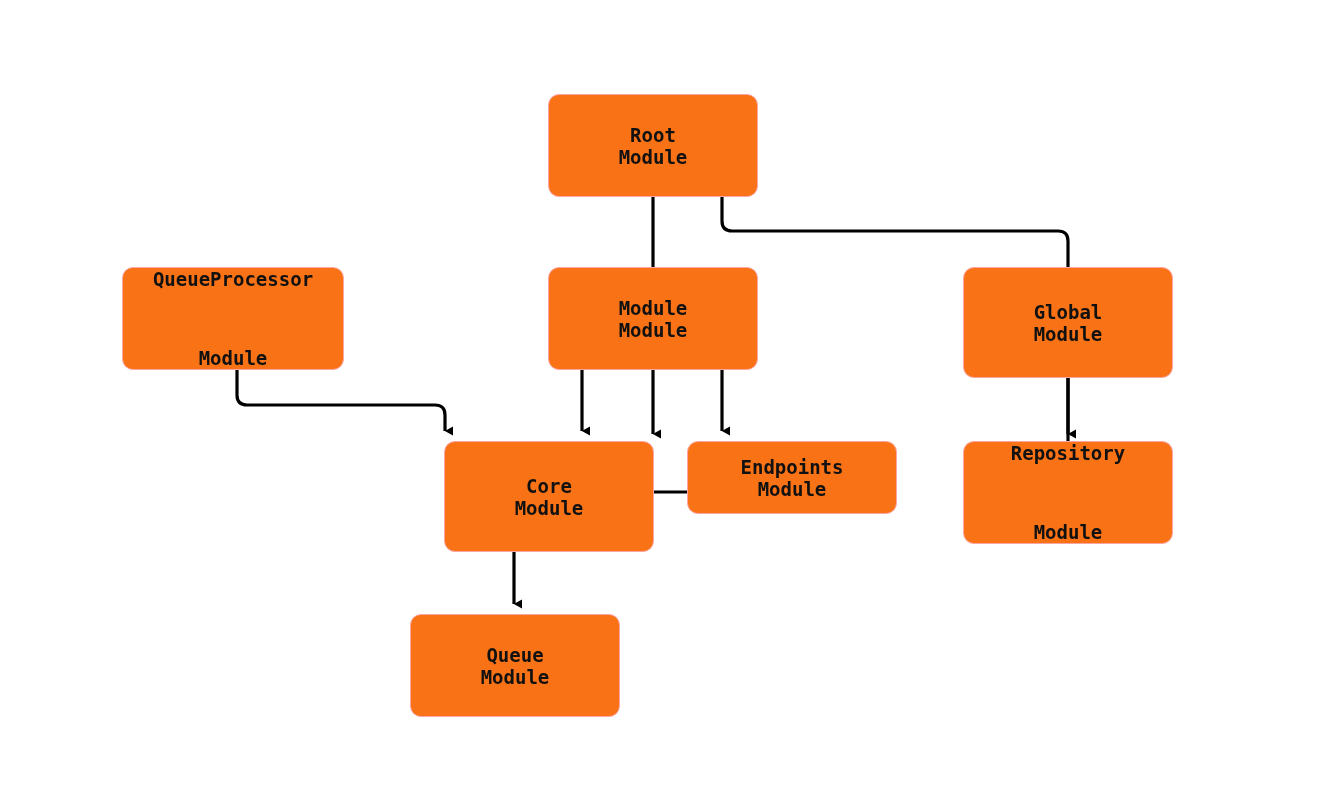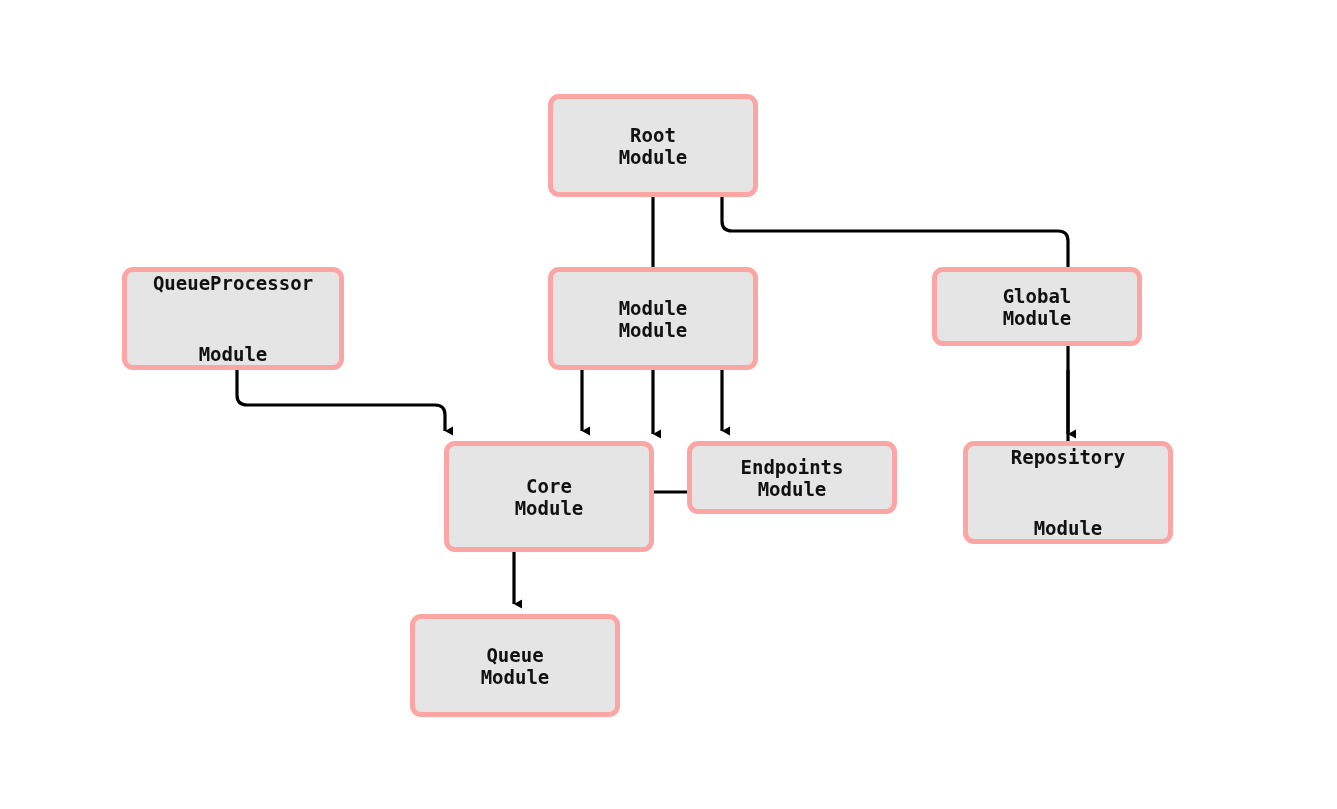--- a/index.html
+++ b/index.html
@@ -23,22 +23,22 @@
   #edge-layer {
     position: absolute;
     left: 0;
     top: 0;
     width: 1337px;
     height: 809px;
   }
   .node {
     position: absolute;
     box-sizing: border-box;
-    background: #e5e5e5;
-    border: 5px solid #fca5a5;
+    background: #f97316;
+    border: 1px solid #fca5a5;
     border-radius: 11px;
     display: flex;
     flex-direction: column;
     align-items: center;
     justify-content: center;
     z-index: 2;
   }
   .node-line {
     display: block;
     font-family: "DejaVu Sans Mono", "Liberation Mono", monospace;
@@ -94,21 +94,21 @@
   <div class="node" style="left:122px; top:267px; width:222px; height:103px;justify-content:space-between;">
     <span class="node-line">QueueProcessor</span>
     <span class="node-line">Module</span>
   </div>
 
   <div class="node" style="left:548px; top:267px; width:210px; height:103px;">
     <span class="node-line">Module</span>
     <span class="node-line">Module</span>
   </div>
 
-  <div class="node" style="left:932px; top:267px; width:210px; height:79px;">
+  <div class="node" style="left:963px; top:267px; width:210px; height:111px;">
     <span class="node-line">Global</span>
     <span class="node-line">Module</span>
   </div>
 
   <div class="node" style="left:410px; top:441px; width:210px; height:111px;margin-left:34px;">
     <span class="node-line">Core</span>
     <span class="node-line">Module</span>
   </div>
 
   <div class="node" style="left:687px; top:441px; width:210px; height:73px;">

